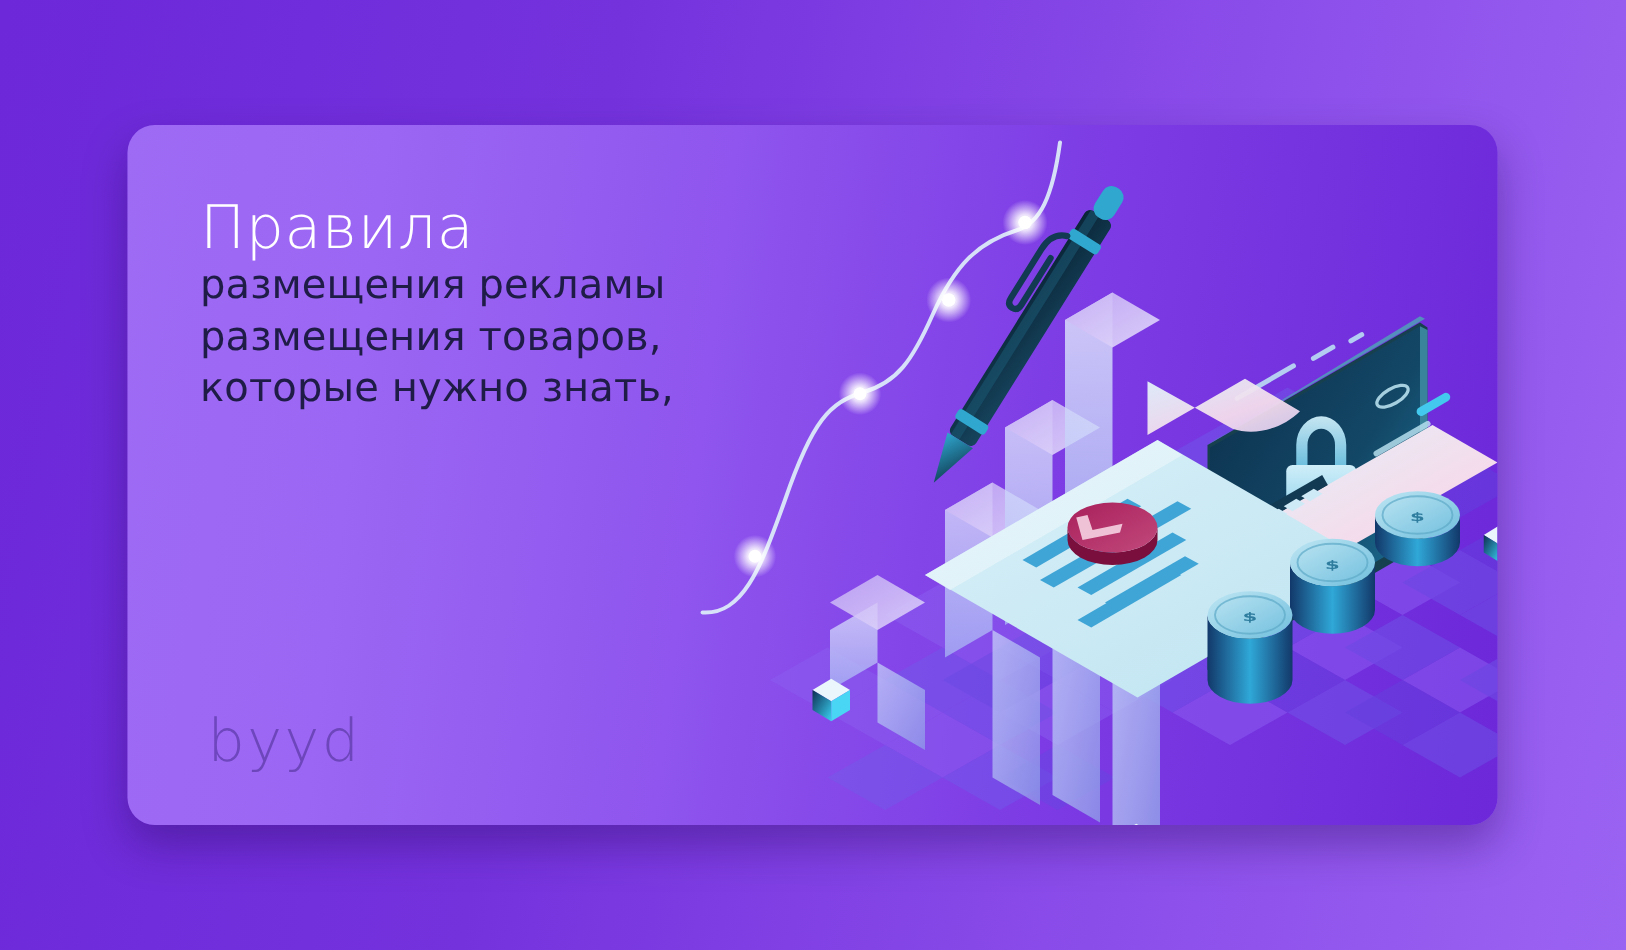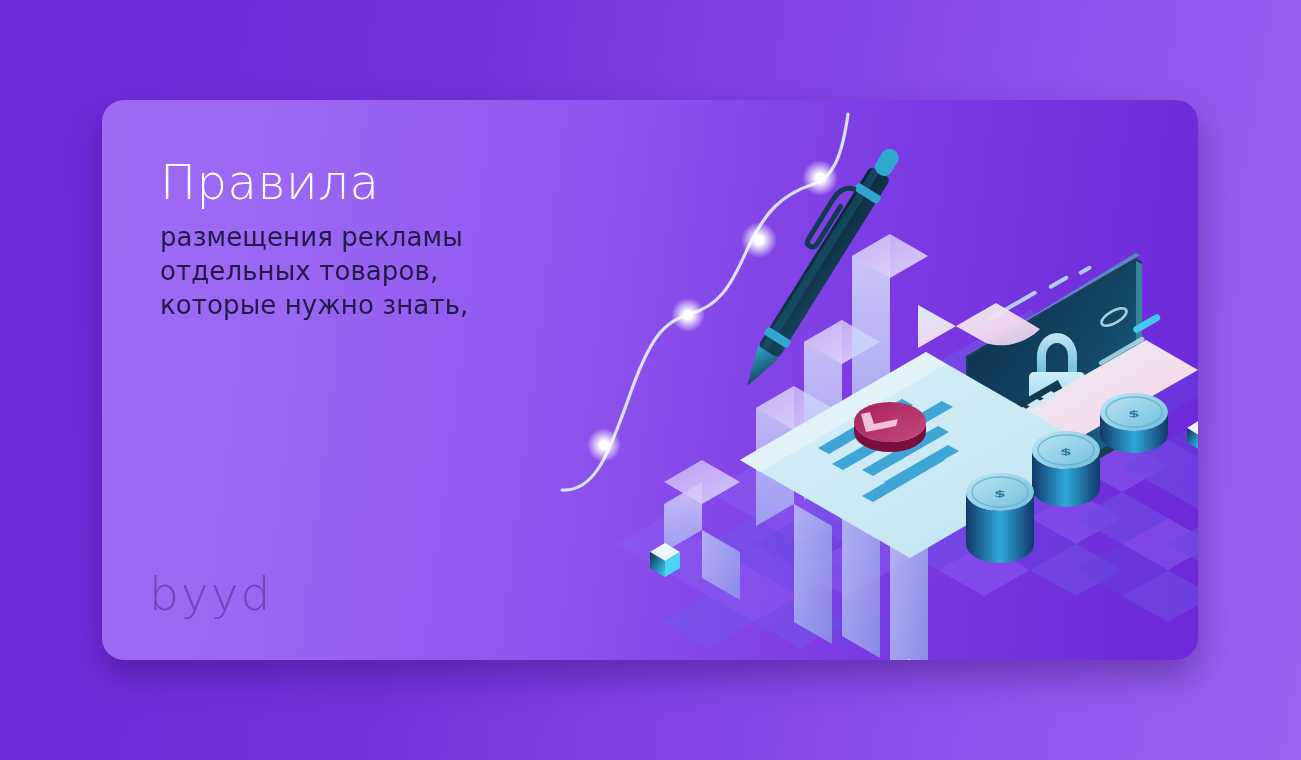--- a/index.html
+++ b/index.html
@@ -43,35 +43,34 @@
     font-family: "DejaVu Sans", sans-serif;
     font-size: 48px;
     font-weight: 300;
     letter-spacing: 0.5px;
     color: #FFFFFF;
     line-height: 1.02;
     white-space: nowrap;
   }
 
   #subheadline {
-    margin-top: 14px;
     font-family: "DejaVu Sans", sans-serif;
-    font-size: 26px;
+    font-size: 32px;
     font-weight: 400;
     line-height: 1.3;
     color: #1F1C47;
     letter-spacing: 0.1px;
   }
 
   #subheadline .ln { display: block; white-space: nowrap; }
 
   
   #logo {
     position: absolute;
-    left: 47px;
+    left: 64px;
     top: 466px;
     font-family: "DejaVu Sans", sans-serif;
     font-size: 47px;
     font-weight: 300;
     letter-spacing: 2px;
     color: #6B44B8;
     opacity: 0.93;
   }
 
   
@@ -383,21 +382,21 @@
           </g>
         </g>
 
       </svg>
     </div>
 
     <div id="text-block">
       <div id="headline">Правила</div>
       <div id="subheadline">
         <span class="ln">размещения рекламы</span>
-        <span class="ln">отдельных товаров,</span>
+        <span class="ln">размещения товаров,</span>
         <span class="ln">которые нужно знать,</span>
       </div>
     </div>
 
     <div id="logo">byyd</div>
 
   </div>
 </div>
 
 </body></html>

